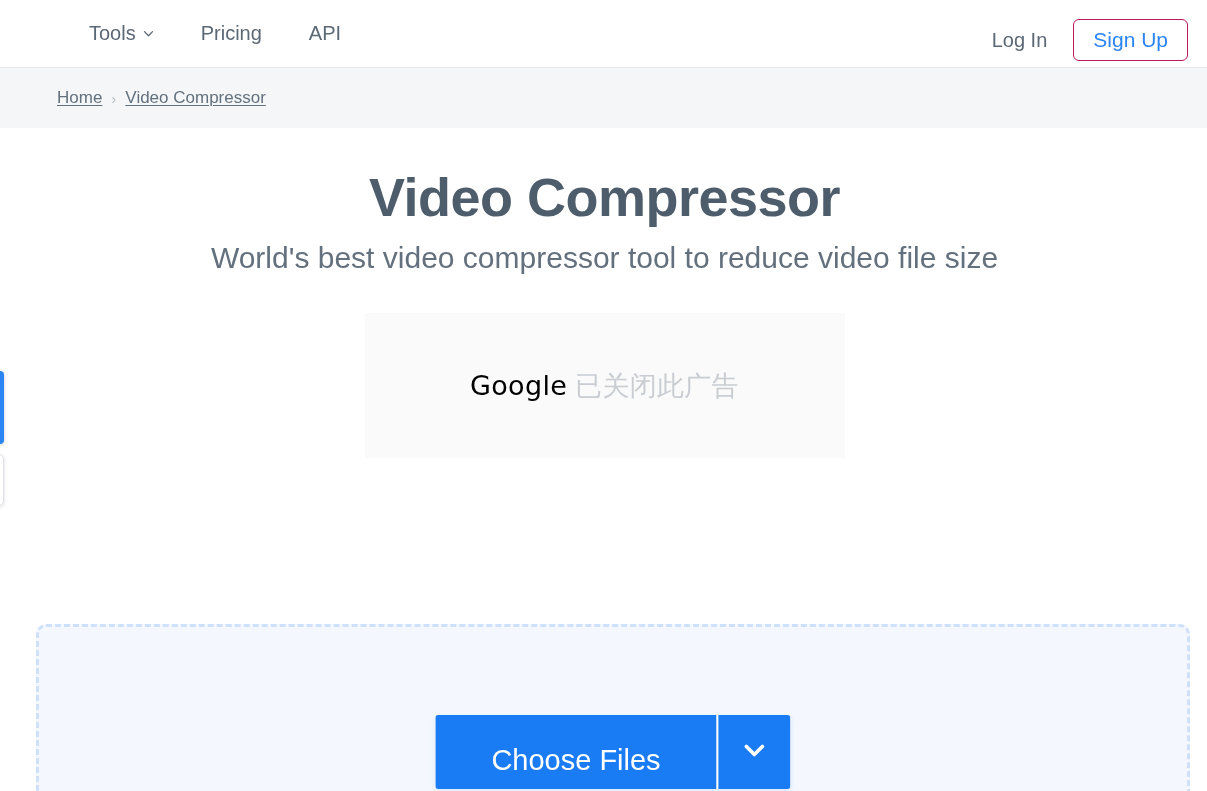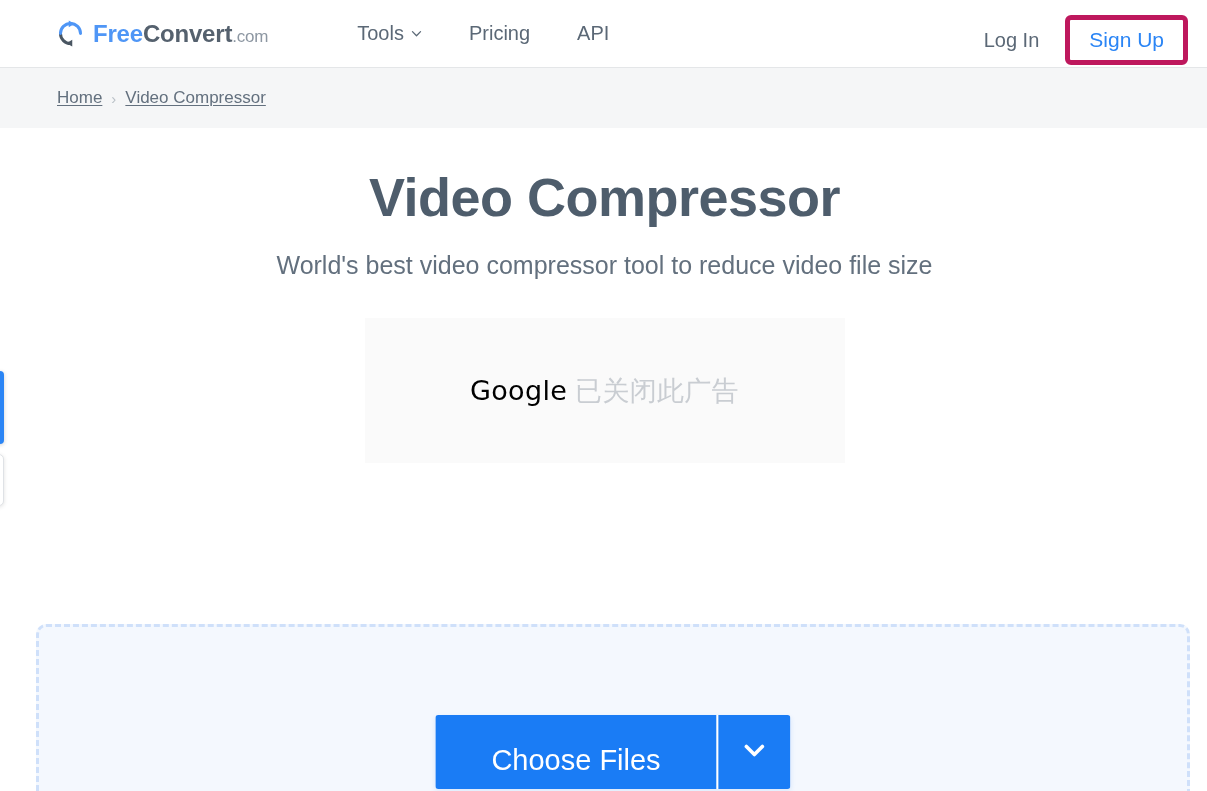--- a/index.html
+++ b/index.html
@@ -91,21 +91,21 @@
     color: #5b6876;
     text-decoration: none;
     white-space: nowrap;
     cursor: pointer;
   }
 
   .signup-btn {
     font-size: 21px;
     color: #2b85f5;
     background: #ffffff;
-    border: 5px solid #be185d;
+    border: 1px solid #be185d;
     border-radius: 6px;
     padding: 9px 19px 10px 19px;
     line-height: 1;
     font-family: "Liberation Sans", sans-serif;
     cursor: pointer;
     white-space: nowrap;
   }
 
   
   .breadcrumb-bar {
@@ -153,22 +153,22 @@
     margin-top: 38px;
     font-size: 54px;
     font-weight: 700;
     color: #4e5d6c;
     letter-spacing: -0.5px;
     line-height: 1.15;
   }
 
   .page-subtitle {
     text-align: center;
-    margin-top: 23px;
-    font-size: 25px;
+    margin-top: 13px;
+    font-size: 30px;
     color: #63707e;
     font-weight: 400;
   }
 
   
   .ad-slot {
     width: 480px;
     height: 145px;
     margin: 38px auto 0 auto;
     background: #fafafa;
@@ -258,35 +258,20 @@
     border-radius: 5px;
     box-shadow: 0 1px 4px rgba(0,0,0,0.12);
     z-index: 6;
   }
 </style>
 </head>
 <body>
 
 <div class="header">
 
-  <a class="logo-wrap" href="#">
-    <span class="logo-icon">
-      <svg viewBox="0 0 28 28" width="27" height="27" xmlns="http://www.w3.org/2000/svg">
-        <path d="M14 3.6 A10.4 10.4 0 0 1 24.4 14" fill="none" stroke="#4f96f6" stroke-width="3.1" stroke-linecap="round"></path>
-        <path d="M24.4 14 A10.4 10.4 0 0 1 14 24.4" fill="none" stroke="#ffffff" stroke-width="0"></path>
-        <path d="M14 24.4 A10.4 10.4 0 0 1 3.6 14" fill="none" stroke="#4a5662" stroke-width="3.1" stroke-linecap="round"></path>
-        <path d="M3.6 14 A10.4 10.4 0 0 1 14 3.6" fill="none" stroke="#4f96f6" stroke-width="3.1" stroke-linecap="round"></path>
-        <polygon points="12.2,0.6 18.2,4.0 12.2,7.4" fill="#4f96f6"></polygon>
-        <polygon points="15.8,20.6 9.8,24.0 15.8,27.4" fill="#4a5662"></polygon>
-      </svg>
-    </span>
-    <span class="logo-text">
-      <span class="logo-free">Free</span><span class="logo-convert">Convert</span><span class="logo-dotcom">.com</span>
-    </span>
-  </a>
 
   <nav class="nav">
     <a class="nav-item" href="#">
       <span>Tools</span>
       <span class="chev">
         <svg viewBox="0 0 12 12" width="11" height="11" xmlns="http://www.w3.org/2000/svg">
           <path d="M1.6 4 L6 8.4 L10.4 4" fill="none" stroke="#5b6876" stroke-width="1.4" stroke-linecap="round" stroke-linejoin="round"></path>
         </svg>
       </span>
     </a>

